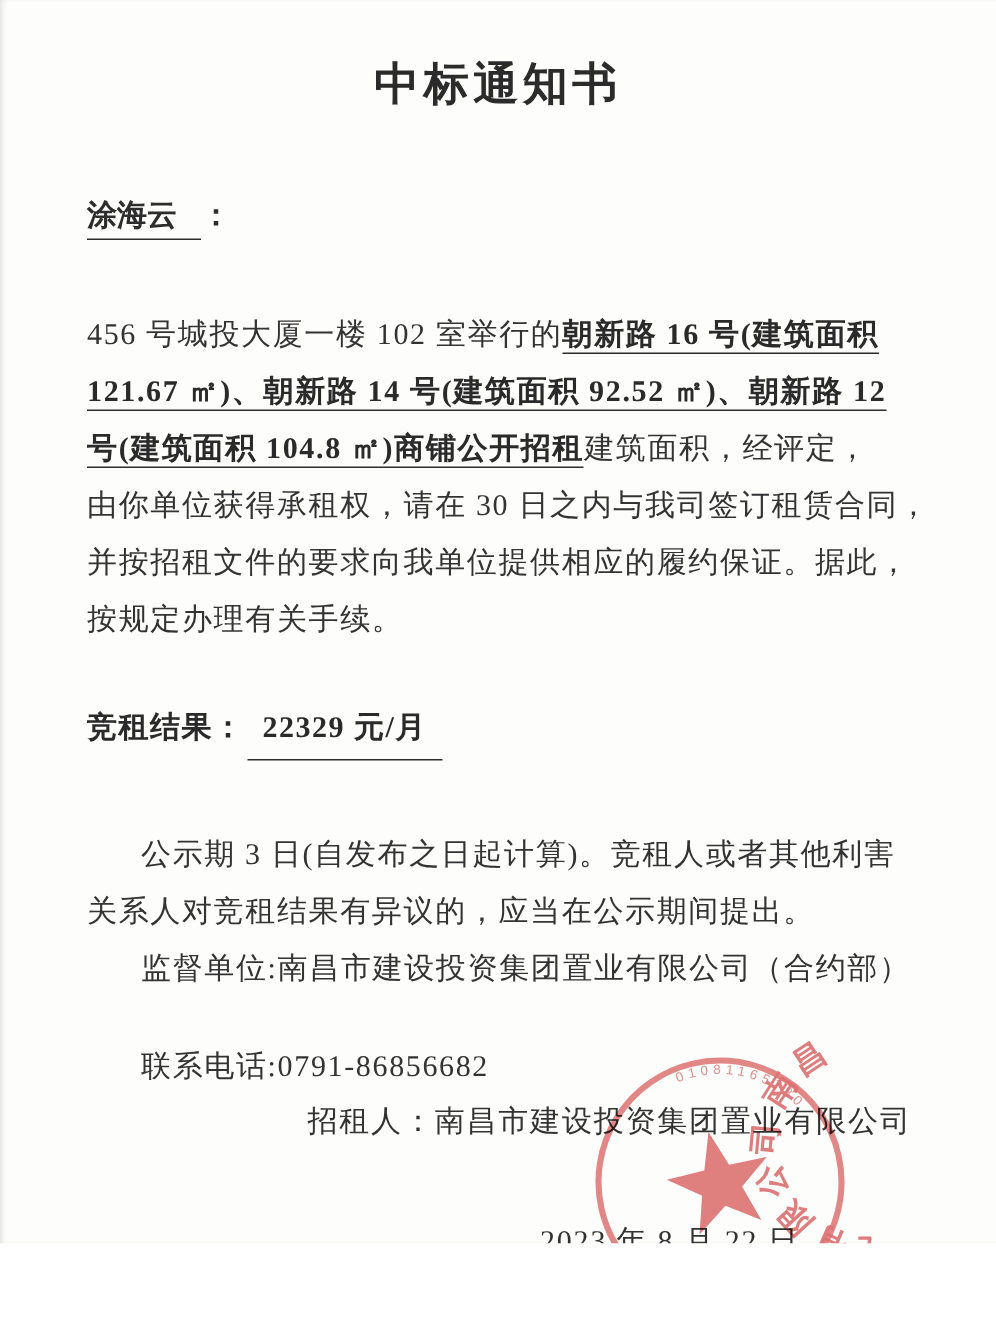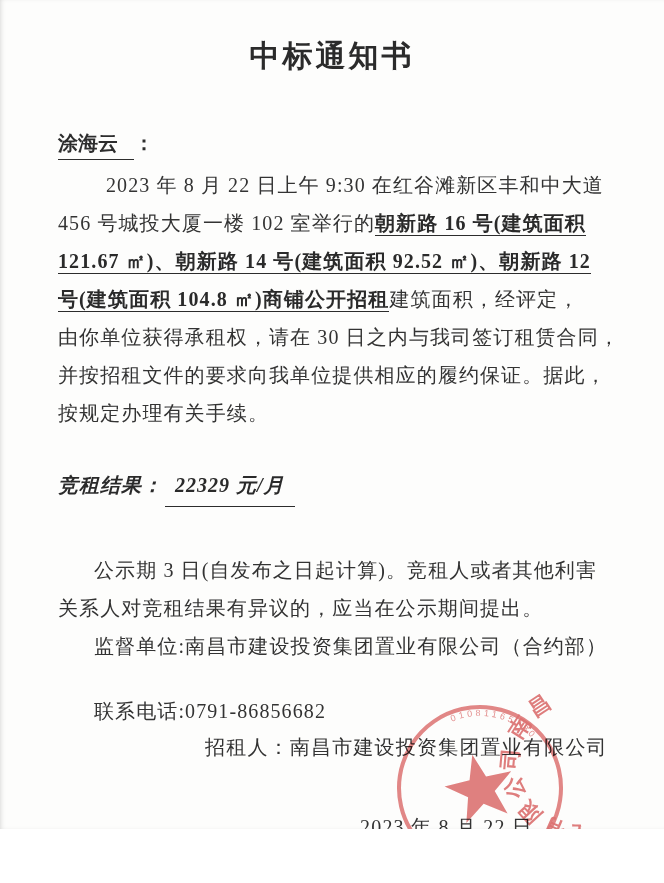--- a/index.html
+++ b/index.html
@@ -54,21 +54,20 @@
     padding-bottom: 1px;
   }
   .result-line {
     position: absolute;
     top: 466px; left: 58px;
     height: 38px; line-height: 38px;
     font-size: 20px;
     font-weight: bold;
     letter-spacing: 1px;
     color: #2a2a2a;
-    font-style: italic;
   }
   .result-value {
     display: inline-block;
     border-bottom: 1.8px solid #2c2c2c;
     padding: 0 10px 2px 10px;
     margin-left: 2px;
   }
   .sig-line {
     position: absolute;
     left: 205px;
@@ -92,21 +91,20 @@
 </style>
 </head>
 <body>
 
 <div class="page">
 
   <div class="doc-title">中标通知书</div>
 
   <div class="salutation"><span class="name">涂海云</span><span>：</span></div>
 
-  <div class="body-line indent" style="top:166px;">2023 年 8 月 22 日上午 9:30 在红谷滩新区丰和中大道</div>
 
   <div class="body-line" style="top:204px;"><span>456 号城投大厦一楼 102 室举行的</span><span class="emph">朝新路 16 号(建筑面积</span></div>
 
   <div class="body-line" style="top:242px;"><span class="emph">121.67 ㎡)、朝新路 14 号(建筑面积 92.52 ㎡)、朝新路 12</span></div>
 
   <div class="body-line" style="top:280px;"><span class="emph">号(建筑面积 104.8 ㎡)商铺公开招租</span><span>建筑面积，经评定，</span></div>
 
   <div class="body-line" style="top:318px;">由你单位获得承租权，请在 30 日之内与我司签订租赁合同，</div>
 
   <div class="body-line" style="top:356px;">并按招租文件的要求向我单位提供相应的履约保证。据此，</div>

